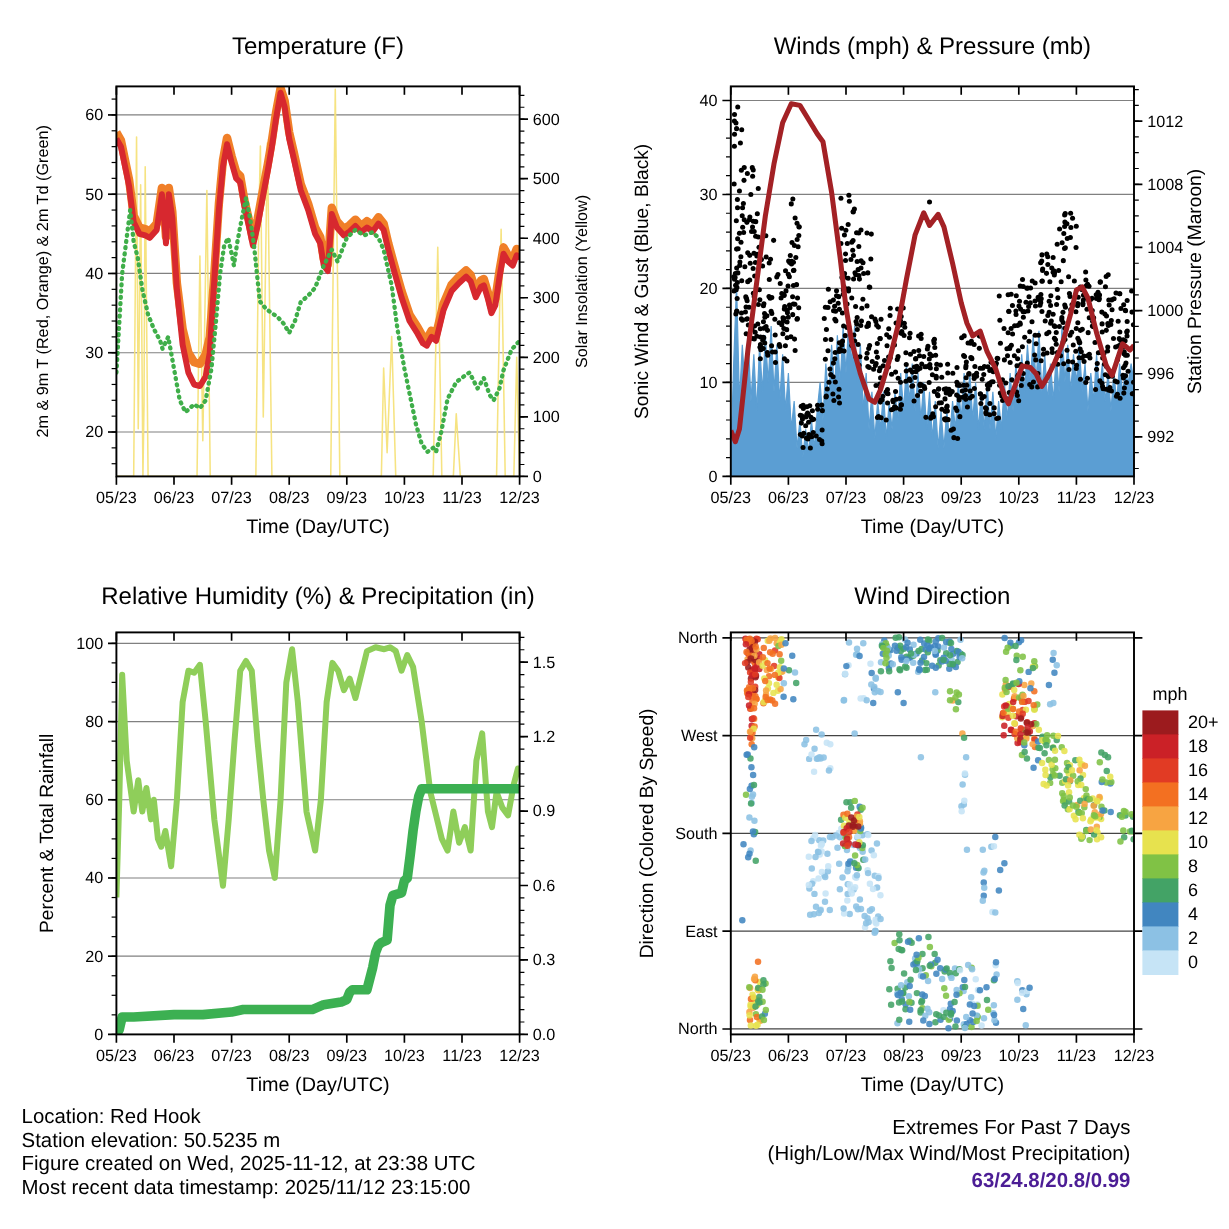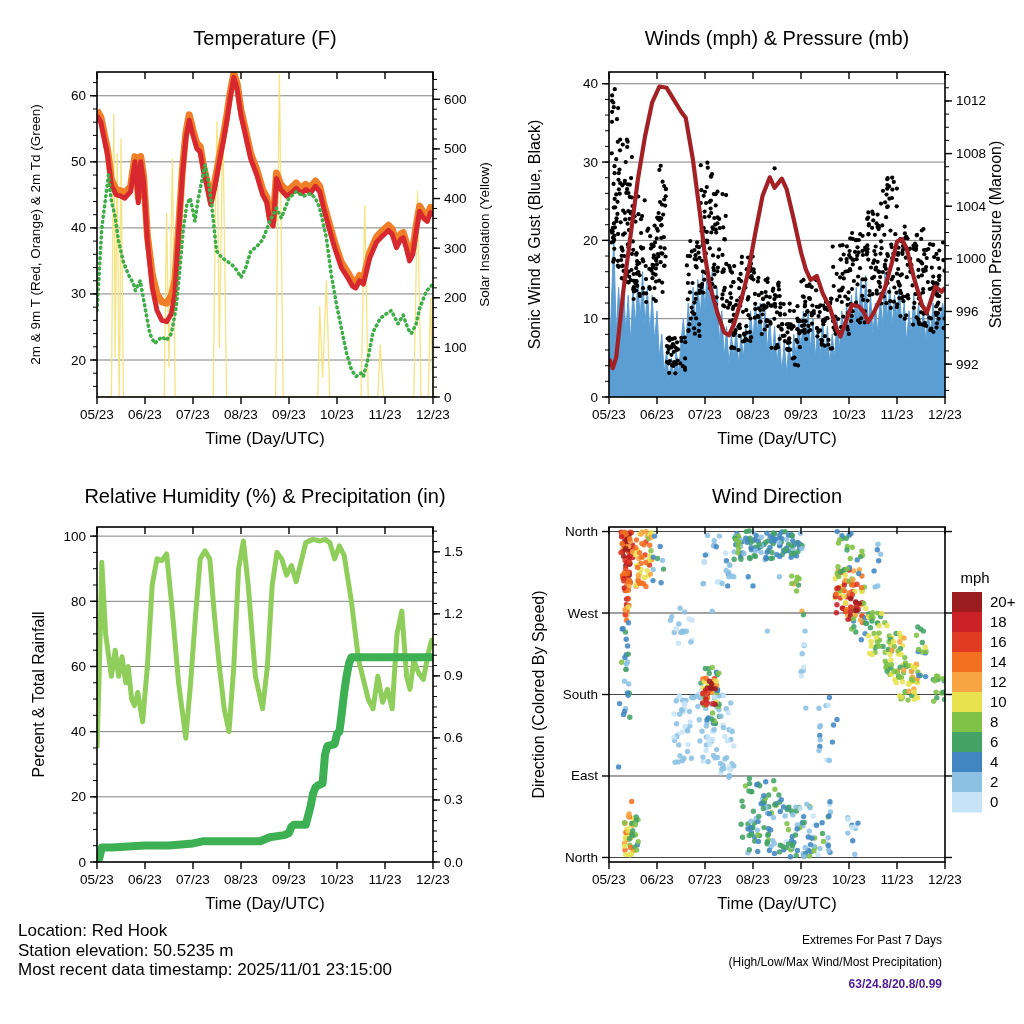--- a/index.html
+++ b/index.html
@@ -2,21 +2,21 @@
 <html><head>
 <meta charset="utf-8">
 <style>
   html,body{margin:0;padding:0;background:#ffffff;}
   #page{position:relative;width:1024px;height:1024px;background:#fff;overflow:hidden;
         font-family:"Liberation Sans",sans-serif;}
   .cell{position:absolute;width:512px;height:462px;}
   svg{display:block;}
   svg text{font-family:"Liberation Sans",sans-serif;fill:#000;}
   .footer{position:absolute;left:18px;top:921px;font-size:17px;line-height:19.5px;color:#000;}
-  .extremes{position:absolute;right:82px;top:929px;text-align:right;font-size:12px;line-height:22px;color:#000;}
+  .extremes{position:absolute;right:82px;top:929px;text-align:right;font-size:17px;line-height:22px;color:#000;}
   .extremes .vals{font-weight:bold;}
 </style>
 </head>
 <body>
 
 <div id="page">
   <div class="cell" style="left:0;top:0;">
     <svg id="svg-temperature" width="512" height="462" viewBox="0 0 512 462">
         <defs>
           <clipPath id="clip-0">
@@ -2475,21 +2475,22 @@
         <rect x="440" y="307" width="30" height="20.5" fill="#8cc1e4"></rect>
         <text x="478" y="322" font-size="15" text-anchor="start">2</text>
         <rect x="440" y="327" width="30" height="20.5" fill="#c6e4f6"></rect>
         <text x="478" y="342" font-size="15" text-anchor="start">0</text>
       </svg>
   </div>
 
   <div class="footer">
     <div>Location: Red Hook</div>
     <div>Station elevation: 50.5235 m</div>
-    <div>Most recent data timestamp: 2025/11/01 23:15:00</div>
+    <div>Figure created on Wed, 2025-11-12, at 23:38 UTC</div>
+    <div>Most recent data timestamp: 2025/11/12 23:15:00</div>
   </div>
 
   <div class="extremes">
     <div>Extremes For Past 7 Days</div>
     <div>(High/Low/Max Wind/Most Precipitation)</div>
     <div class="vals" style="color: #4c1d95;">63/24.8/20.8/0.99</div>
   </div>
 </div>
 
 </body></html>

